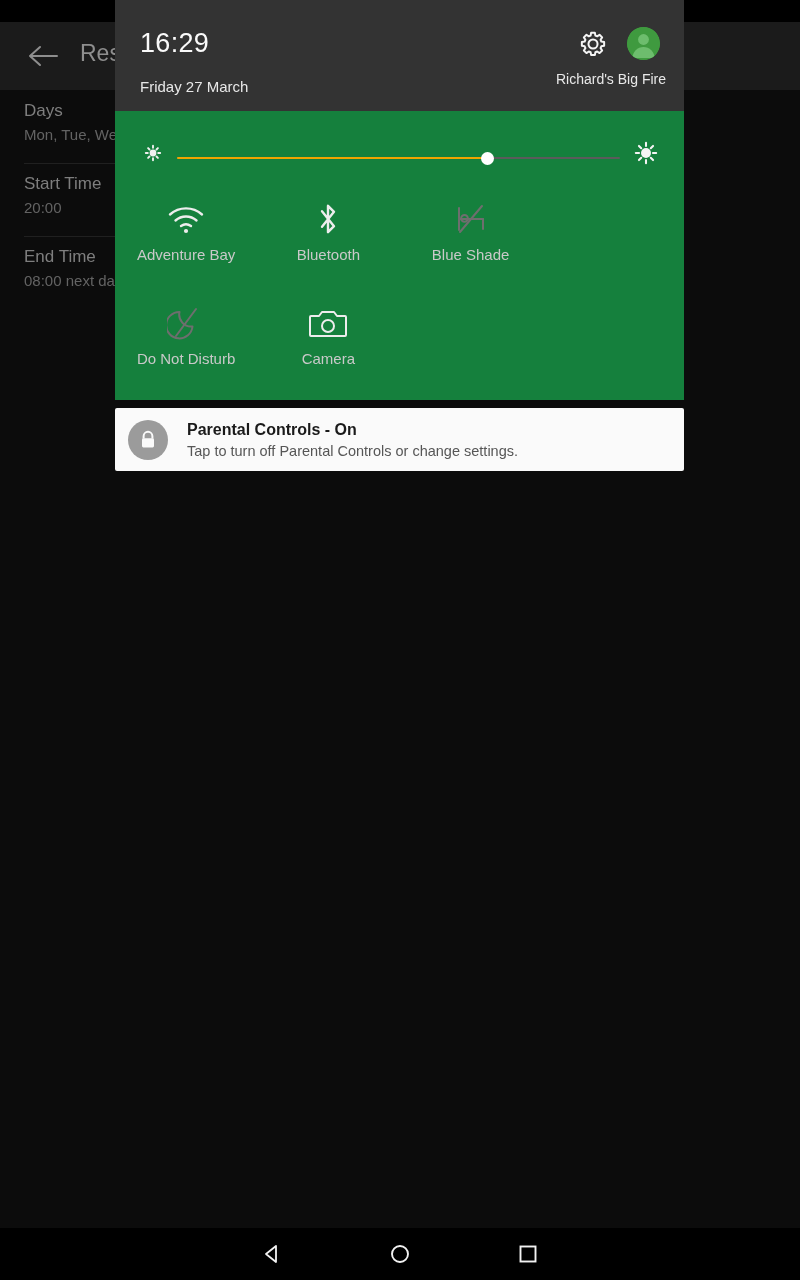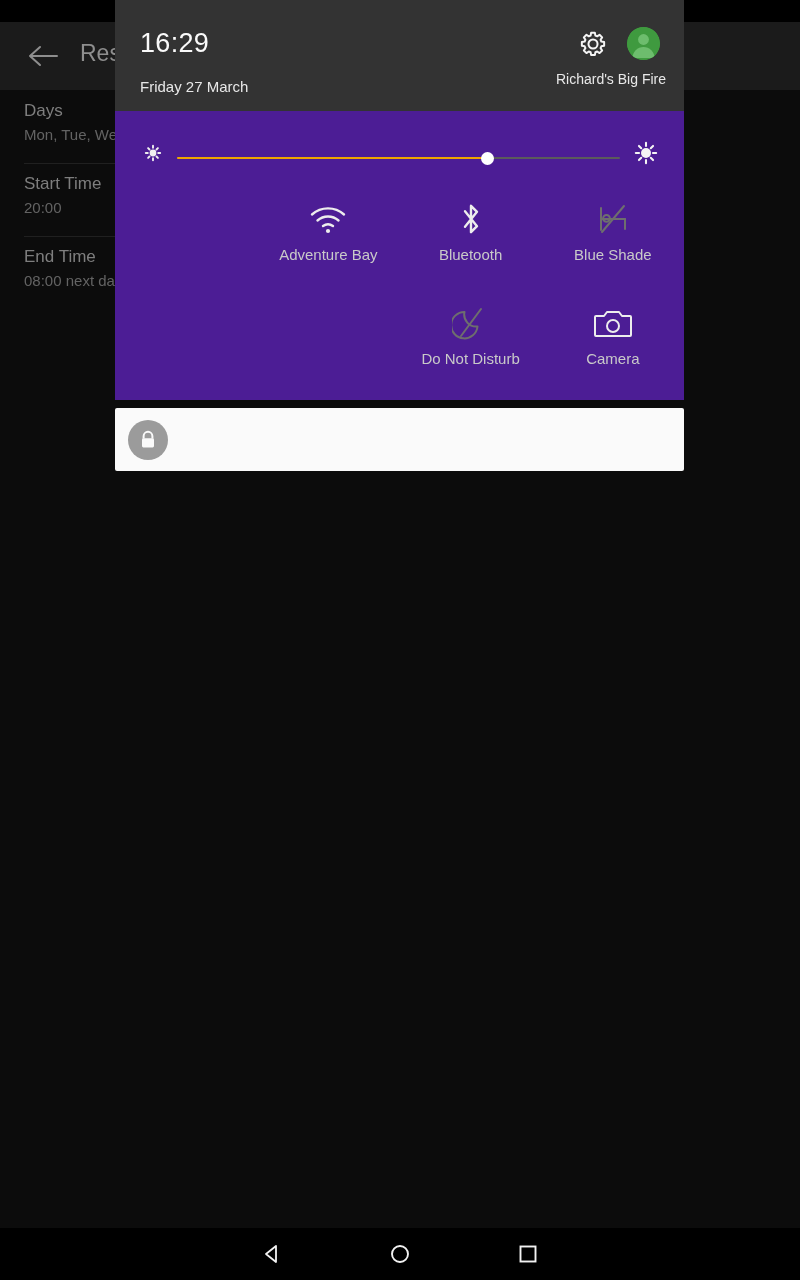--- a/index.html
+++ b/index.html
@@ -27,21 +27,21 @@
     font-size: 23px; color: #8e8e8e; white-space: nowrap;
   }
   .bg-row { position: absolute; left: 24px; width: 300px; }
   .bg-row .lbl { font-size: 17px; color: #7e7e7e; line-height: 22px; }
   .bg-row .val { font-size: 15px; color: #636363; line-height: 22px; margin-top: 2px; white-space: nowrap; }
   .bg-div { position: absolute; left: 24px; width: 290px; height: 1px; background: #202020; }
 
   
   #qs-panel {
     position: absolute; left: 115px; top: 0; width: 569px; height: 400px;
-    background: #4c1d95;
+    background: #15803d;
   }
   #qs-header {
     position: relative; width: 100%; height: 111px; background: #333333;
   }
   #qs-time {
     position: absolute; left: 25px; top: 28px;
     font-size: 27px; color: #fafafa; letter-spacing: 0.3px;
   }
   #qs-date {
     position: absolute; left: 25px; top: 78px;
@@ -73,21 +73,21 @@
     position: absolute; left: 0; top: 0; height: 2px; width: 311px;
     background: #f0a500; border-radius: 1px;
   }
   #bright-thumb {
     position: absolute; left: 304px; top: -5px; width: 13px; height: 13px;
     background: #fff; border-radius: 50%;
   }
 
   
   #tiles { position: absolute; left: 0; top: 190px; width: 569px; }
-  .tile-row { display: flex; width: 569px; justify-content: flex-end; }
+  .tile-row { display: flex; width: 569px; }
   .tile {
     width: 25%; height: 104px;
     display: flex; flex-direction: column; align-items: center; justify-content: flex-start;
     padding-top: 8px;
   }
   .tile .ic { height: 42px; display: flex; align-items: center; justify-content: center; }
   .tile .tl { font-size: 15px; color: #c9c9c9; margin-top: 6px; white-space: nowrap; }
   .dim svg { opacity: 1; }
 
   
@@ -283,20 +283,24 @@
     </div>
   </div>
 
   <div id="notif-card">
     <div id="notif-icon">
       <svg width="22" height="22" viewBox="0 0 22 22">
         <path d="M6.6 9.5 V7.2 a4.4 4.4 0 0 1 8.8 0 V9.5" stroke="#fafafa" stroke-width="2" fill="none"></path>
         <rect x="5" y="9.3" width="12" height="9.2" rx="1.4" fill="#fafafa"></rect>
       </svg>
     </div>
+    <div id="notif-text">
+      <div id="notif-title">Parental Controls - On</div>
+      <div id="notif-sub">Tap to turn off Parental Controls or change settings.</div>
+    </div>
   </div>
 
   <div id="navbar">
     <div class="nav-btn">
       <svg width="22" height="22" viewBox="0 0 22 22">
         <path d="M15 3 L5 11 L15 19 z" stroke="#f2f2f2" stroke-width="1.8" fill="none" stroke-linejoin="round"></path>
       </svg>
     </div>
     <div class="nav-btn">
       <svg width="22" height="22" viewBox="0 0 22 22">

